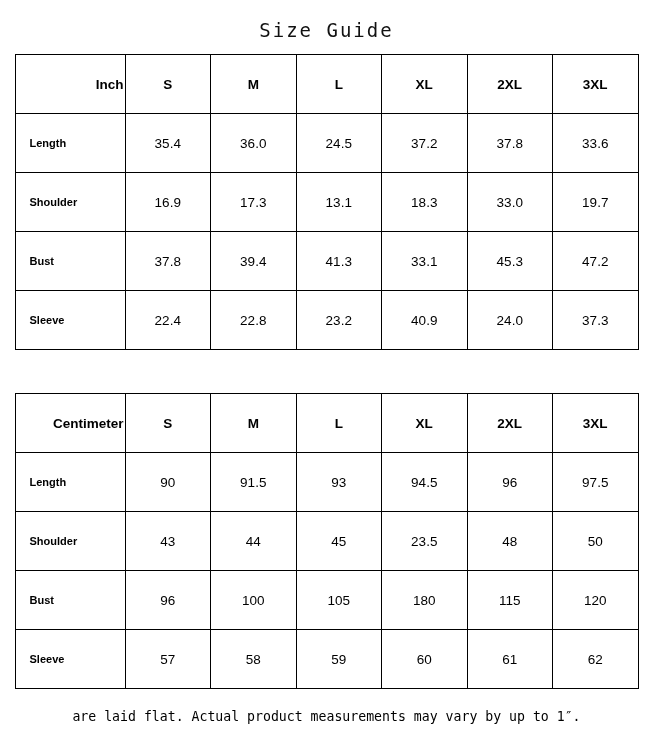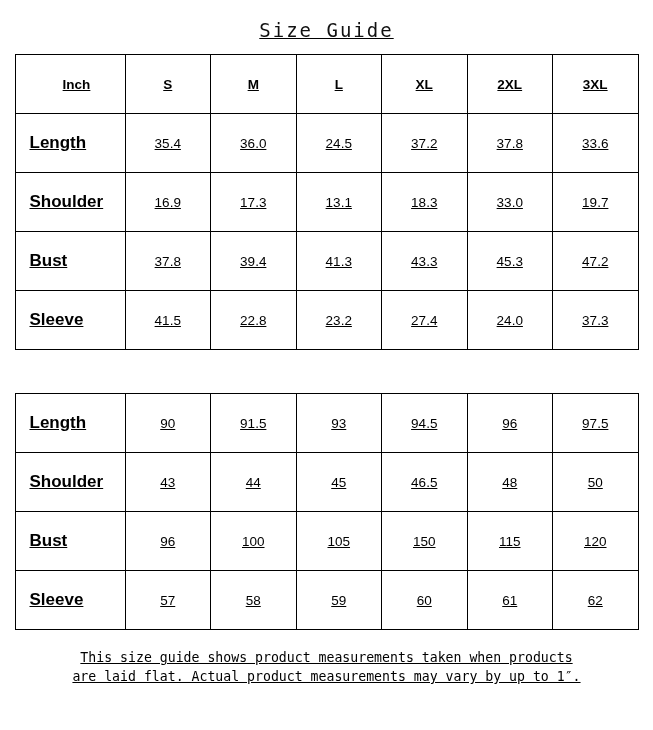--- a/index.html
+++ b/index.html
@@ -12,21 +12,20 @@
     height: 730px;
     font-family: "DejaVu Sans Mono", monospace;
     color: #000000;
     overflow: hidden;
   }
   .page {
     position: relative;
     width: 653px;
     height: 591px;
     box-sizing: border-box;
-    text-decoration: underline;
   }
   .title {
     text-align: center;
     font-family: "DejaVu Sans Mono", monospace;
     font-size: 19px;
     letter-spacing: 2px;
     padding-top: 19px;
     padding-bottom: 13px;
     color: #111111;
   }
@@ -42,28 +41,28 @@
     text-align: center;
     vertical-align: middle;
     font-family: "Liberation Sans", sans-serif;
     font-size: 13.5px;
     color: #000000;
   }
   table.size-table td.rowhead {
     font-weight: bold;
     text-align: left;
     padding-left: 14px;
-    font-size: 17px;
+    font-size: 11px;
   }
   table.size-table td.colhead {
     font-weight: bold;
   }
   table.size-table td.unit {
     font-weight: bold;
-    text-align: center;
+    text-align: right;
     padding-left: 14px;
   }
   .col-first { width: 110px; }
   .gap {
     height: 43px;
   }
   .footnote {
     width: 624px;
     margin: 0 auto;
     padding-top: 18px;
@@ -117,86 +116,94 @@
         <td>13.1</td>
         <td>18.3</td>
         <td>33.0</td>
         <td>19.7</td>
       </tr>
       <tr>
         <td class="rowhead">Bust</td>
         <td>37.8</td>
         <td>39.4</td>
         <td>41.3</td>
-        <td>43.3</td>
+        <td>33.1</td>
         <td>45.3</td>
         <td>47.2</td>
       </tr>
       <tr>
         <td class="rowhead">Sleeve</td>
-        <td>41.5</td>
+        <td>22.4</td>
         <td>22.8</td>
         <td>23.2</td>
-        <td>27.4</td>
+        <td>40.9</td>
         <td>24.0</td>
         <td>37.3</td>
       </tr>
     </tbody>
   </table>
 
   <div class="gap"></div>
 
   <table class="size-table">
     <colgroup>
       <col class="col-first">
       <col>
         <col>
         <col>
         <col>
         <col>
         <col>
     </colgroup>
     <tbody>
+      <tr>
+        <td class="unit">Centimeter</td>
+        <td class="colhead">S</td>
+        <td class="colhead">M</td>
+        <td class="colhead">L</td>
+        <td class="colhead">XL</td>
+        <td class="colhead">2XL</td>
+        <td class="colhead">3XL</td>
+      </tr>
       <tr>
         <td class="rowhead">Length</td>
         <td>90</td>
         <td>91.5</td>
         <td>93</td>
         <td>94.5</td>
         <td>96</td>
         <td>97.5</td>
       </tr>
       <tr>
         <td class="rowhead">Shoulder</td>
         <td>43</td>
         <td>44</td>
         <td>45</td>
-        <td>46.5</td>
+        <td>23.5</td>
         <td>48</td>
         <td>50</td>
       </tr>
       <tr>
         <td class="rowhead">Bust</td>
         <td>96</td>
         <td>100</td>
         <td>105</td>
-        <td>150</td>
+        <td>180</td>
         <td>115</td>
         <td>120</td>
       </tr>
       <tr>
         <td class="rowhead">Sleeve</td>
         <td>57</td>
         <td>58</td>
         <td>59</td>
         <td>60</td>
         <td>61</td>
         <td>62</td>
       </tr>
     </tbody>
   </table>
 
   <div class="footnote">
-    <div>This size guide shows product measurements taken when products</div>
     <div>are laid flat. Actual product measurements may vary by up to 1″.</div>
   </div>
 
 </div>
 
 </body></html>

